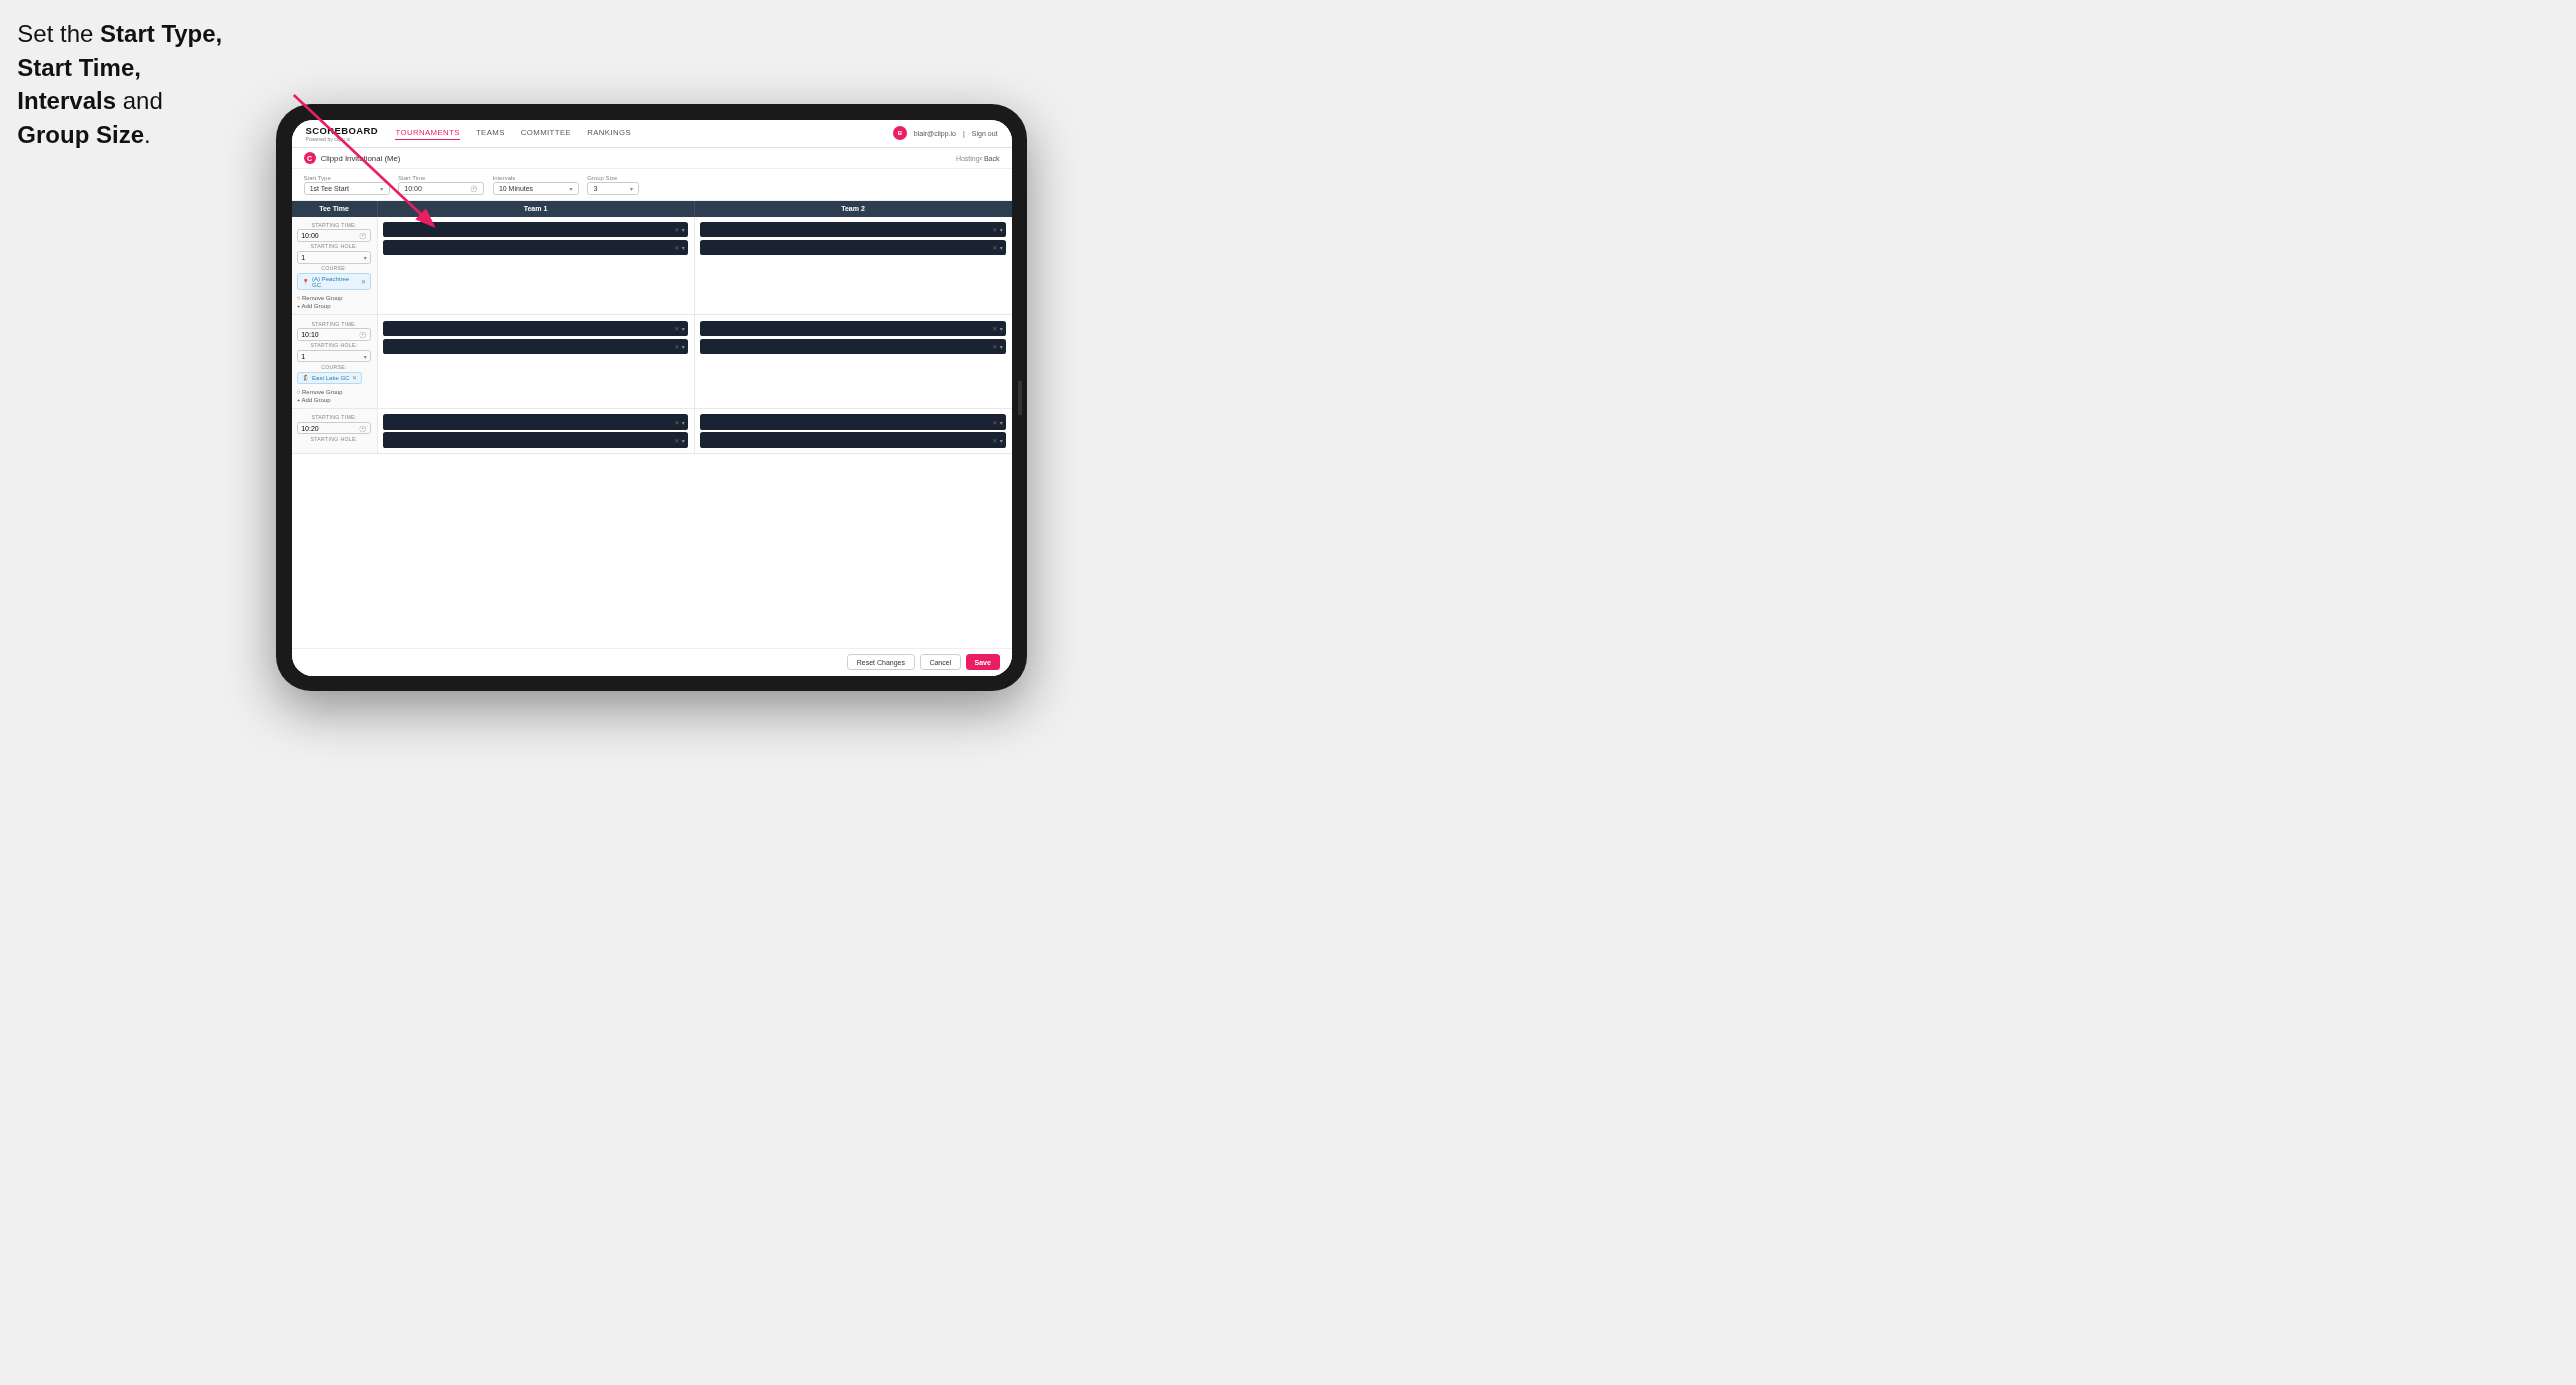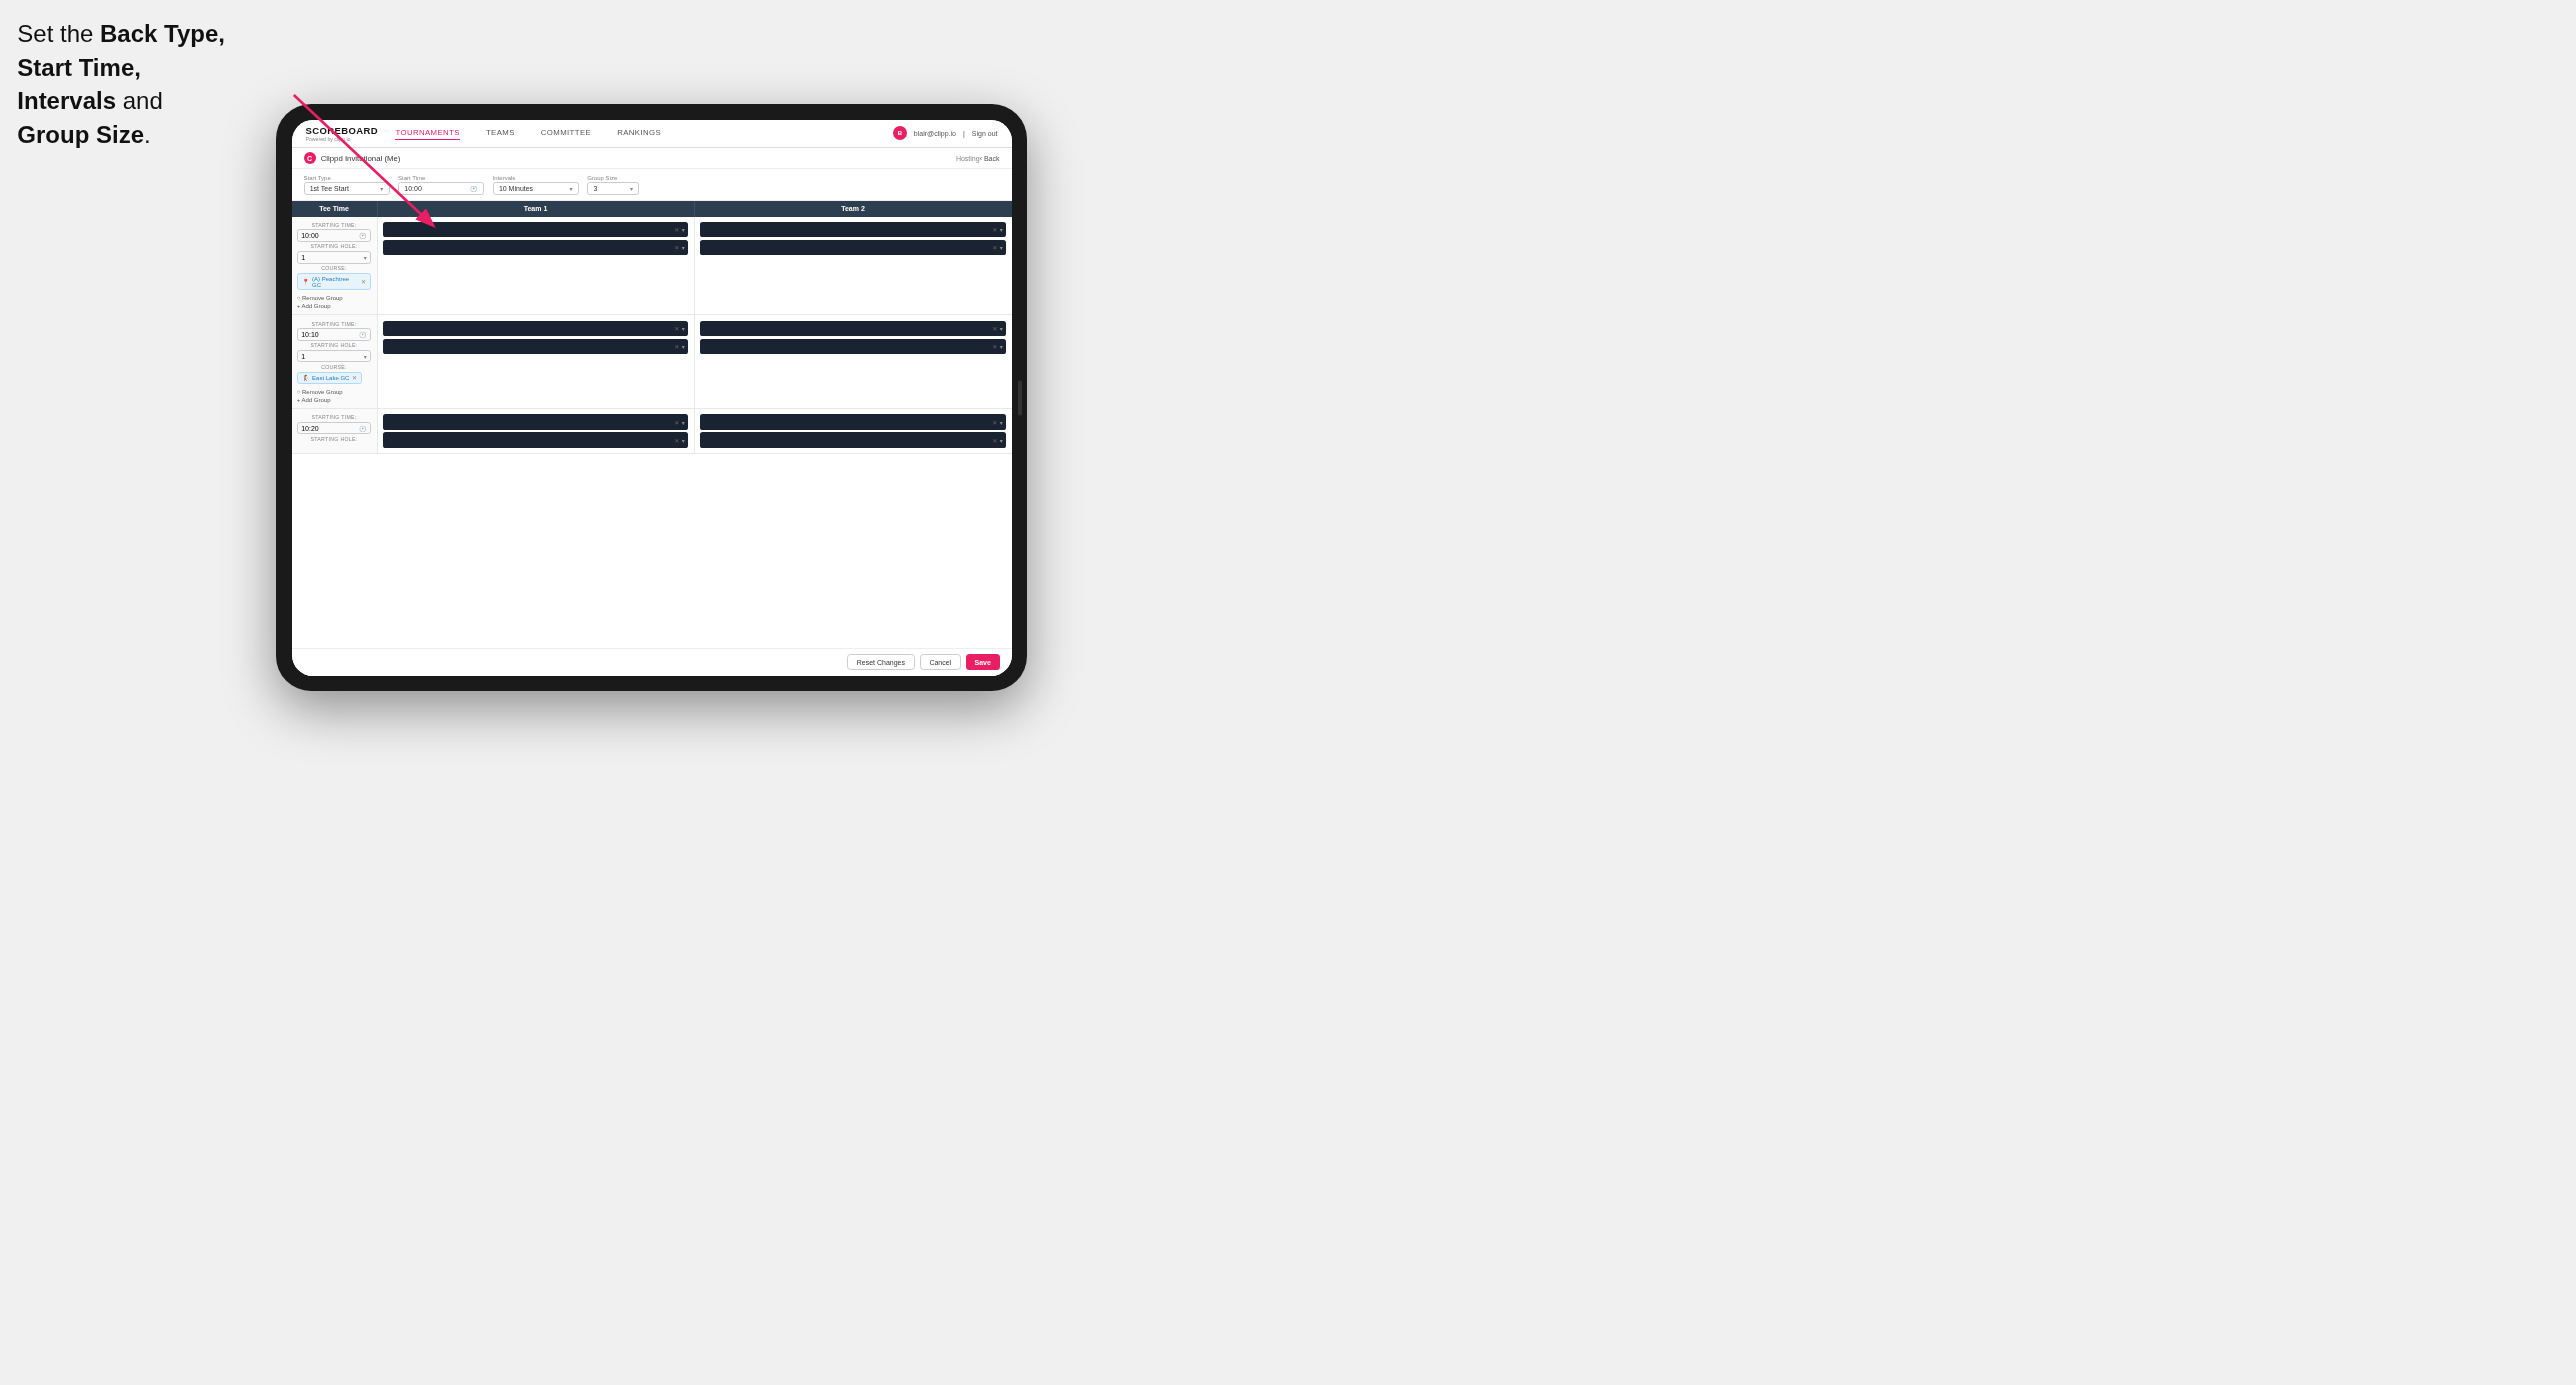--- a/index.html
+++ b/index.html
@@ -70,21 +70,21 @@
       color: #111;
     }
 
     .logo-sub {
       font-size: 5.2px;
       color: #888;
     }
 
     .nav-links {
       display: flex;
-      gap: 26px;
+      gap: 16px;
       flex: 1;
     }
 
     .nav-link {
       font-size: 7.8px;
       color: #555;
       text-transform: uppercase;
       letter-spacing: 0.4px;
       cursor: pointer;
       padding: 1.7px 0;
@@ -413,21 +413,21 @@
       width: 259px;
       height: 216px;
       pointer-events: none;
       z-index: 10;
     }
   </style>
 </head>
 <body>
 
 <div class="instruction-area">
-  <span>Set the </span><span class="bold">Back Type,</span><br>
+  <span>Set the </span><span class="bold">Start Type,</span><br>
   <span class="bold">Start Time,</span><br>
   <span class="bold">Intervals</span><span> and</span><br>
   <span class="bold">Group Size</span><span>.</span>
 </div>
 
 <svg class="arrow-svg" viewBox="0 0 300 250">
   <defs>
     <marker id="arrowhead" markerWidth="8" markerHeight="6" refX="6" refY="3" orient="auto">
       <polygon points="0 0, 8 3, 0 6" fill="#e91e63"></polygon>
     </marker>

